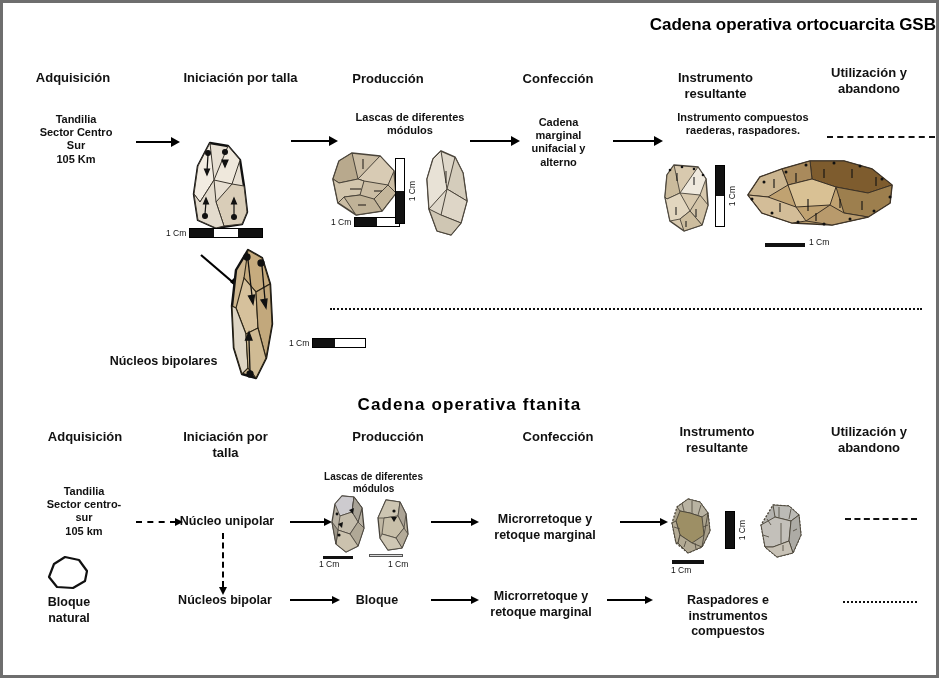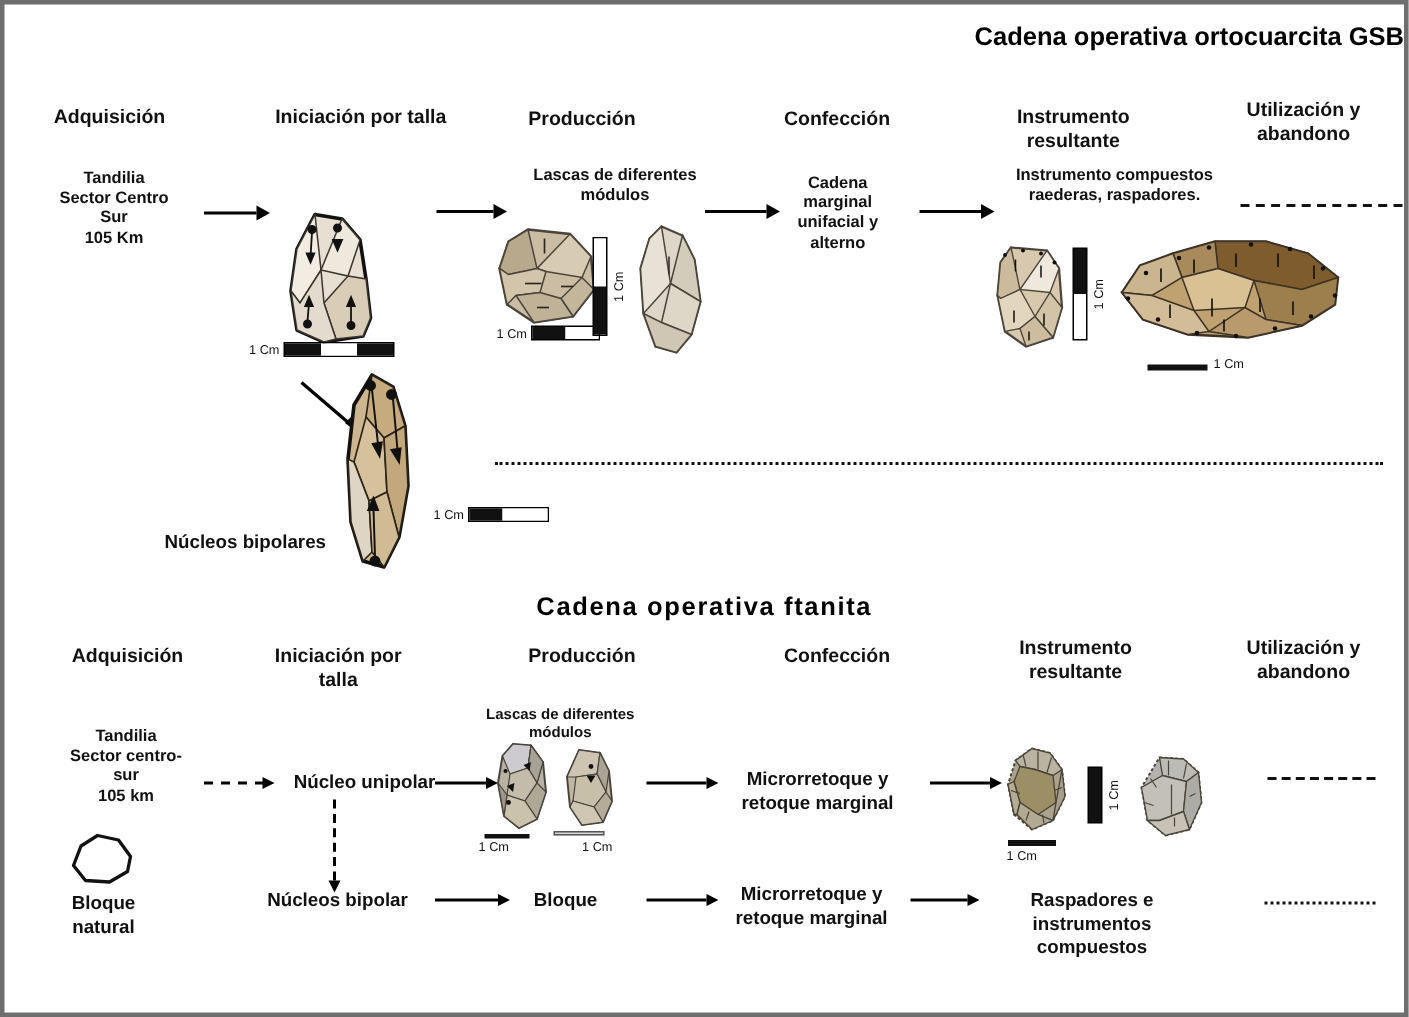--- a/index.html
+++ b/index.html
@@ -311,21 +311,21 @@
   <div class="abs lbl" style="left:22px;top:482px;width:118px;white-space:pre-line;">Tandilia
 Sector centro-
 sur
 105 km</div>
 
   <div class="darw" style="left:133px;top:514px;width:48px;">
     <div class="shaft" style="width:40px;"></div>
       <div class="head" style="left:39px;"></div>
   </div>
 
-  <div class="abs lbl-md" style="left:180px;top:511px;width:120px;">Núcleo unipolar</div>
+  <div class="abs lbl-md" style="left:164px;top:511px;width:120px;">Núcleo unipolar</div>
 
   <div class="abs lbl-sm" style="left:303px;top:468px;width:135px;white-space:pre-line;">Lascas de diferentes
 módulos</div>
 
   <div class="arw thin" style="left:287px;top:514px;width:42px;">
     <div class="shaft" style="width:34px;"></div>
       <div class="head" style="left:34px;"></div>
   </div>
 
   <div class="art" style="left:325px;top:491px;">

